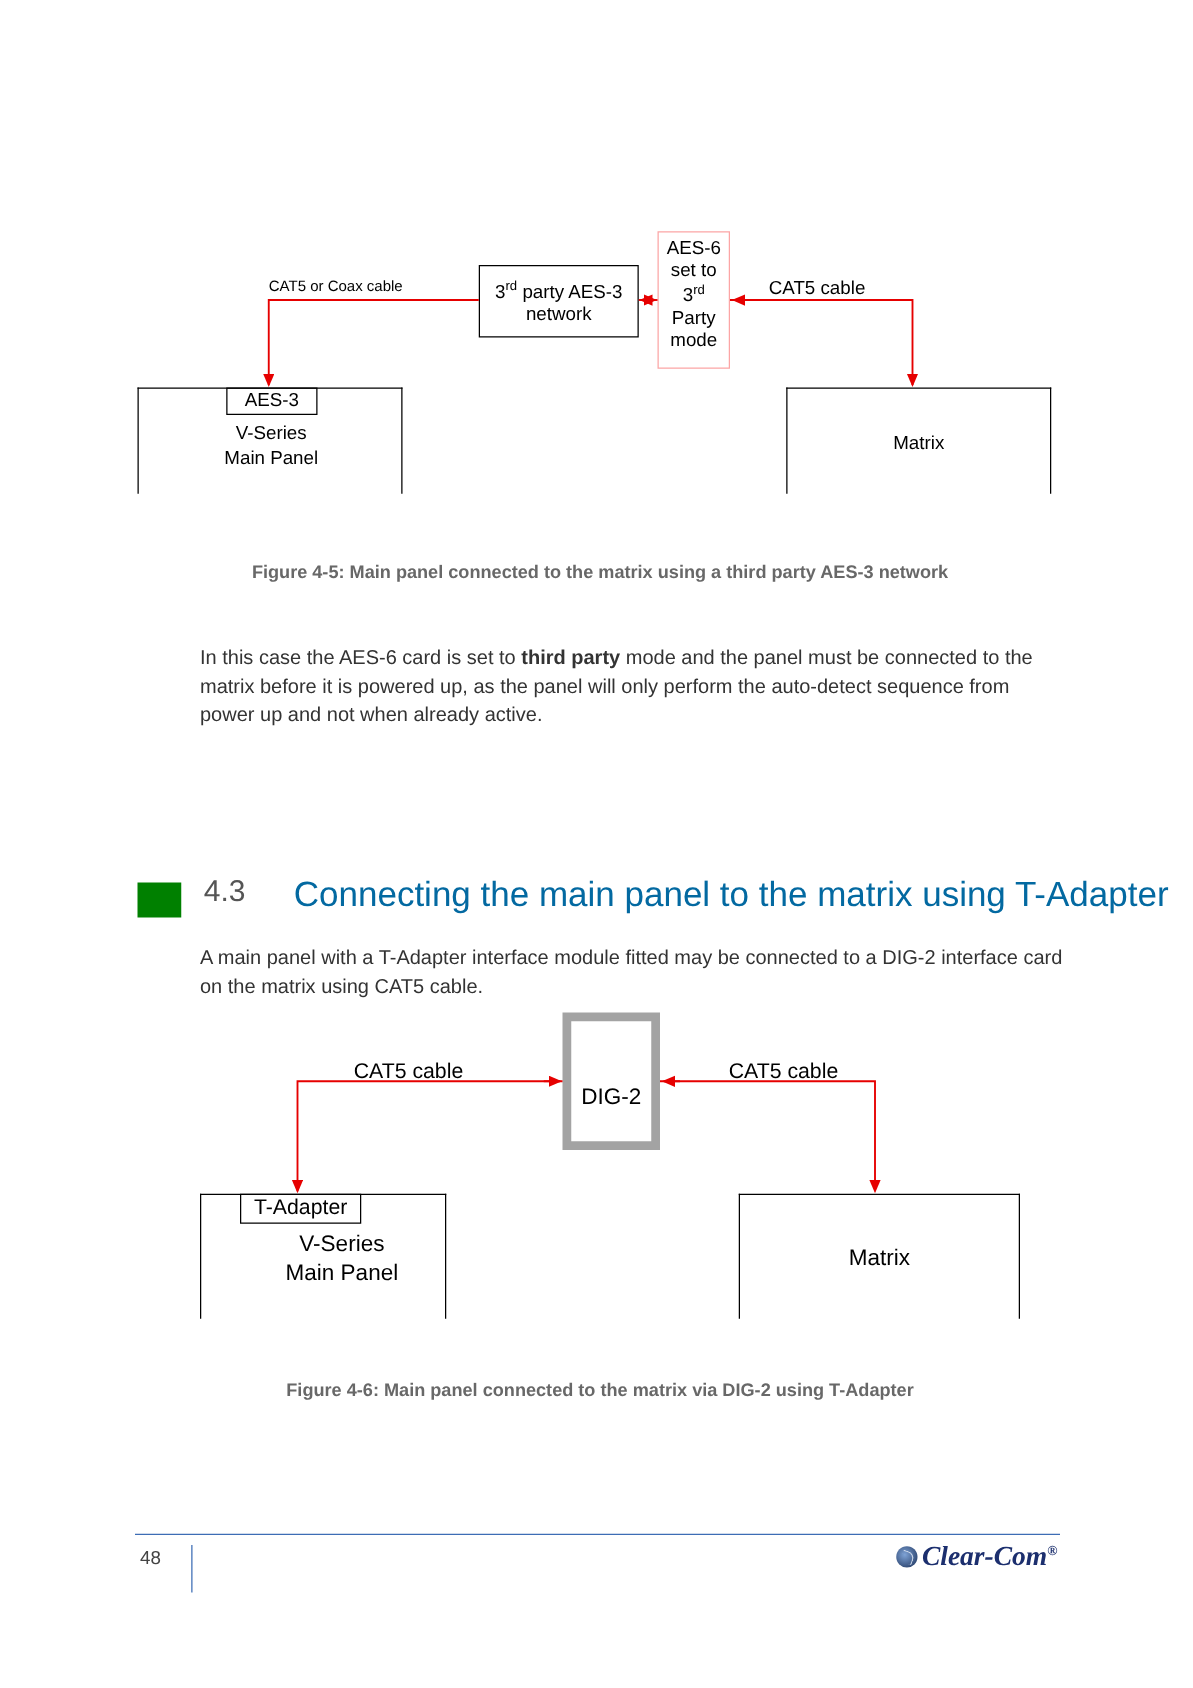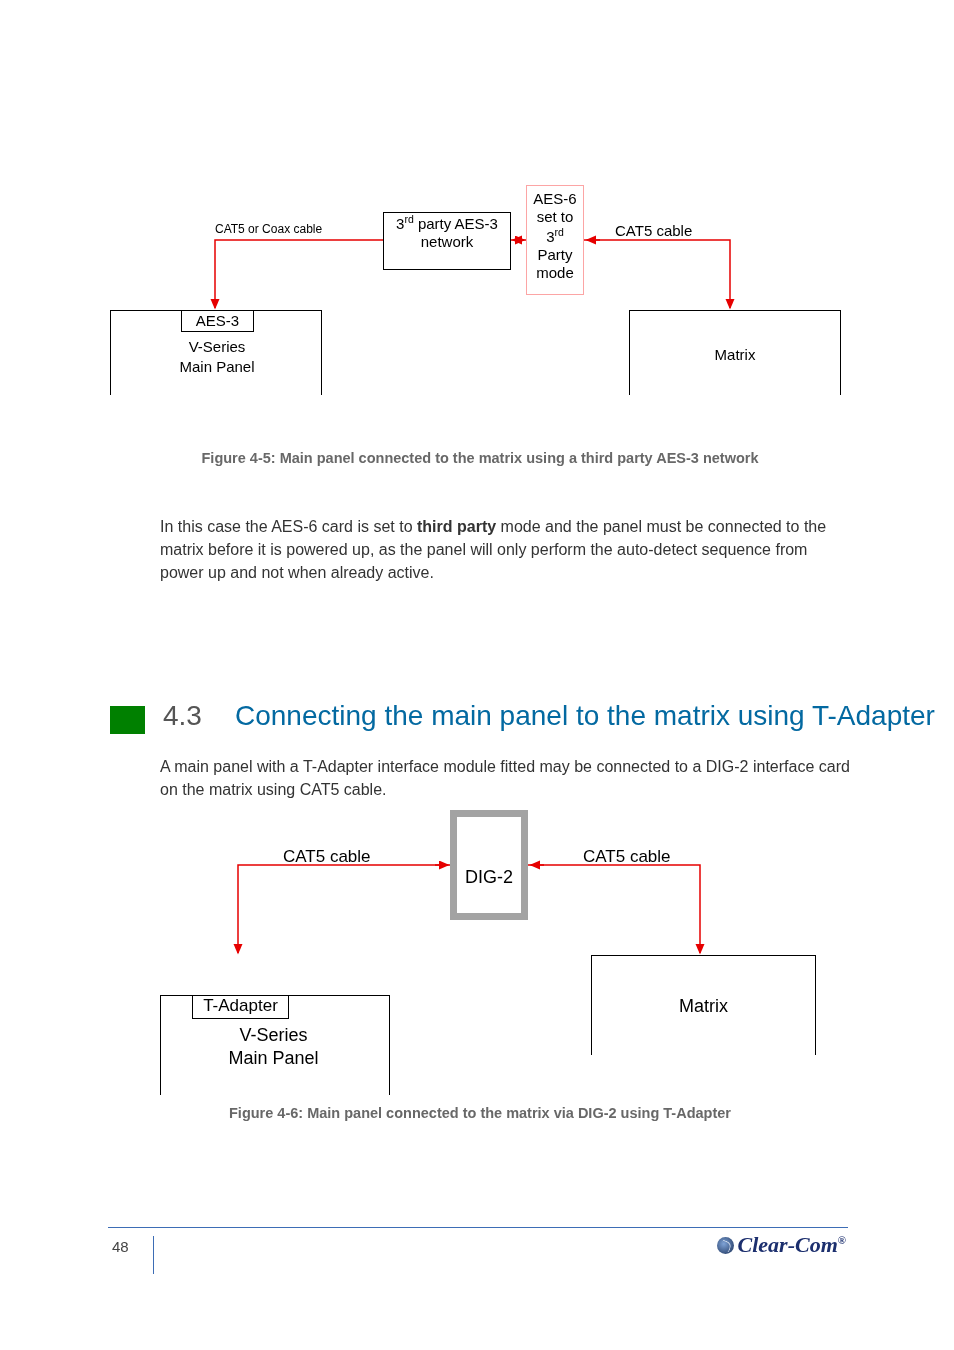--- a/index.html
+++ b/index.html
@@ -3,47 +3,47 @@
 <meta charset="utf-8">
 <style>
   * { box-sizing: border-box; margin: 0; padding: 0; }
   html, body { width: 954px; height: 1350px; background: #fff; font-family: Arial, sans-serif; }
   .page { position: relative; width: 954px; height: 1350px; }
 
   
   .d1 { position: absolute; left: 110px; top: 185px; width: 740px; height: 230px; }
   .d1 .lbl-cat5coax { position: absolute; left: 105px; top: 37px; font-size: 12px; color: #000; }
   .d1 .lbl-cat5r { position: absolute; left: 505px; top: 37px; font-size: 15px; color: #000; }
-  .d1 .box-3pnet { position: absolute; left: 273px; top: 27px; width: 128px; height: 58px; border: 1px solid #000; text-align: center; font-size: 15px; line-height: 1.2; }
+  .d1 .box-3pnet { position: absolute; left: 273px; top: 27px; width: 128px; height: 58px; border: 1px solid #000; text-align: center; padding-top: 10px; font-size: 15px; line-height: 1.2; }
   .d1 .box-aes6 { position: absolute; left: 416px; top: 0px; width: 58px; height: 110px; border: 1px solid #fca5a5; text-align: center; padding-top: 4px; font-size: 15px; line-height: 1.2; }
   .d1 .box-panel { position: absolute; left: 0px; top: 125px; width: 212px; height: 85px; border: 1px solid #000; border-bottom: none; }
   .d1 .box-aes3 { position: absolute; left: 70px; top: -1px; width: 73px; height: 22px; border: 1px solid #000; text-align: center; font-size: 15px; padding-top: 1px; }
   .d1 .vs-label { position: absolute; left: 0; top: 26px; width: 212px; text-align: center; font-size: 15px; line-height: 1.3; }
   .d1 .box-matrix { position: absolute; left: 519px; top: 125px; width: 212px; height: 85px; border: 1px solid #000; border-bottom: none; text-align: center; padding-top: 35px; font-size: 15px; }
 
   
   .figcap1 { position: absolute; left: 110px; top: 450px; width: 740px; text-align: center; font-family: Arial, sans-serif; font-weight: bold; color: #686868; font-size: 14.5px; }
 
   
   .para1 { position: absolute; left: 160px; top: 515px; width: 680px; font-size: 16px; color: #333; line-height: 1.45; }
 
   
   .greenbox { position: absolute; left: 110px; top: 706px; width: 35px; height: 28px; background: #008000; }
-  .sec43num { position: absolute; left: 163px; top: 700px; font-size: 28px; color: #555; font-family: Arial, sans-serif; }
+  .sec43num { position: absolute; left: 163px; top: 700px; font-size: 24px; color: #555; font-family: Arial, sans-serif; }
   .sec43txt { position: absolute; left: 235px; top: 700px; font-size: 28px; color: #0369a1; font-family: Arial, sans-serif; }
 
   
   .para2 { position: absolute; left: 160px; top: 755px; width: 690px; font-size: 16px; color: #333; line-height: 1.45; }
 
   
   .d2 { position: absolute; left: 160px; top: 810px; width: 680px; height: 280px; }
   .d2 .lbl-catl { position: absolute; left: 123px; top: 37px; font-size: 17px; color: #000; }
   .d2 .lbl-catr { position: absolute; left: 423px; top: 37px; font-size: 17px; color: #000; }
   .d2 .box-dig2 { position: absolute; left: 290px; top: 0px; width: 78px; height: 110px; border: 7px solid #a3a3a3; text-align: center; padding-top: 50px; font-size: 18px; }
-  .d2 .box-panel2 { position: absolute; left: 0px; top: 145px; width: 230px; height: 100px; border: 1px solid #000; border-bottom: none; margin-top: 40px; }
+  .d2 .box-panel2 { position: absolute; left: 0px; top: 145px; width: 197px; height: 100px; border: 1px solid #000; border-bottom: none; }
   .d2 .box-tadapter { position: absolute; left: 31px; top: -1px; width: 97px; height: 24px; border: 1px solid #000; text-align: center; font-size: 17px; padding-top: 0px; }
   .d2 .vs-label2 { position: absolute; left: 0; top: 28px; width: 225px; text-align: center; font-size: 18px; line-height: 1.3; }
   .d2 .box-matrix2 { position: absolute; left: 431px; top: 145px; width: 225px; height: 100px; border: 1px solid #000; border-bottom: none; text-align: center; padding-top: 40px; font-size: 18px; }
 
   .figcap2 { position: absolute; left: 110px; top: 1105px; width: 740px; text-align: center; font-family: Arial, sans-serif; font-weight: bold; color: #686868; font-size: 14.5px; }
 
   .para3 { position: absolute; left: 160px; top: 1150px; width: 690px; font-size: 16px; color: #333; line-height: 1.45; }
 
   
   .foothrule { position: absolute; left: 108px; top: 1227px; width: 740px; height: 0; border-top: 1.5px solid #3d6db5; }

